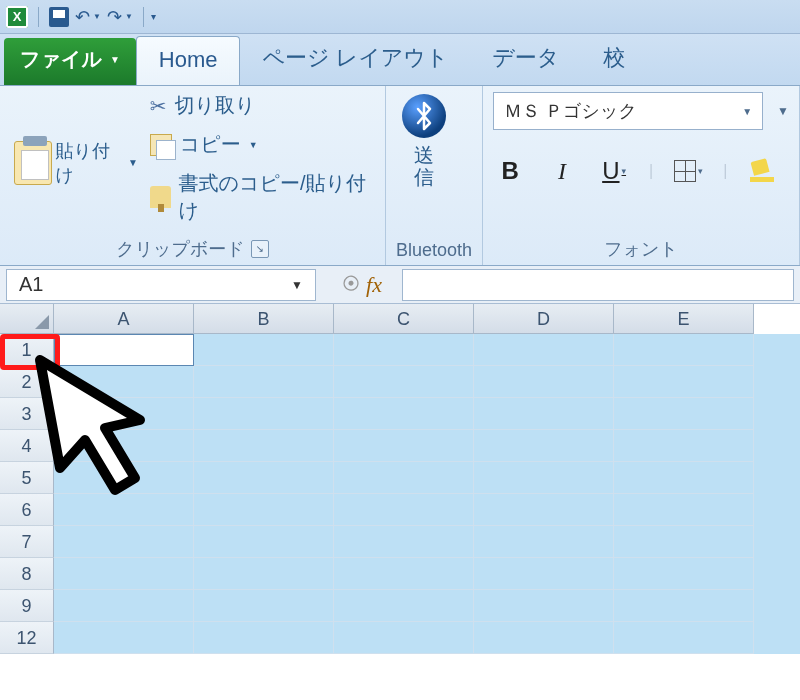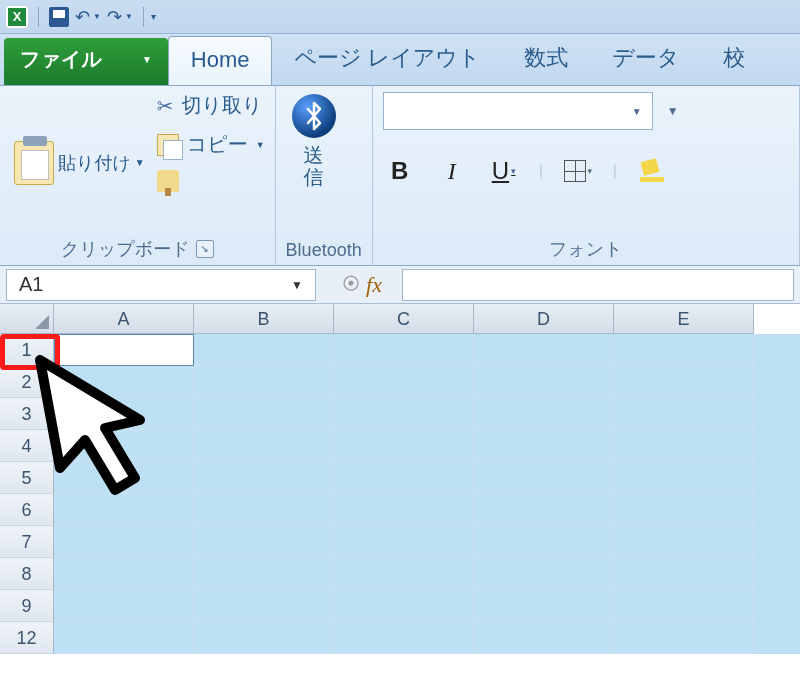--- a/index.html
+++ b/index.html
@@ -26,21 +26,20 @@
   .tabs {
     height: 52px;
     background: linear-gradient(#cfe1f4, #c2d9f0);
     display:flex; align-items:flex-end;
     border-bottom: 1px solid #8aa9c8;
   }
   .tab {
     padding: 10px 22px 12px;
     font-size: 22px; color:#2b5d8c;
     cursor:pointer;
-    gap:32px;
   }
   .tab.file {
     background: linear-gradient(#2f9e3a, #1c7a2b);
     color:#fff; font-size:20px; font-weight:bold;
     border-radius: 4px 4px 0 0;
     margin-left:4px; padding:8px 16px 12px;
     display:flex; align-items:center;
   }
   .tab.file .arrow { margin-left:8px; font-size:10px; }
   .tab.active {
@@ -193,21 +192,20 @@
   <span class="dd" style="font-size:10px">▾</span>
 </div>
 
 <div class="tabs">
   <div class="tab file">
     <span>ファイル</span>
     <span class="arrow">▼</span>
   </div>
   <div class="tab active">Home</div>
   <div class="tab">ページ レイアウト</div>
-  <div class="tab">数式</div>
   <div class="tab">データ</div>
   <div class="tab">校</div>
 </div>
 
 <div class="ribbon">
 
   <div class="group">
     <div class="group-body">
       <div class="paste">
         <div class="ic"></div>
@@ -219,20 +217,21 @@
           <span class="scissors">✂</span>
           <span>切り取り</span>
         </div>
         <div class="row">
           <span class="copy-ic"></span>
           <span>コピー</span>
           <span class="dd" style="font-size:9px">▼</span>
         </div>
         <div class="row">
           <span class="fmt-ic"></span>
+          <span>書式のコピー/貼り付け</span>
         </div>
       </div>
     </div>
     <div class="group-title">
       <span>クリップボード</span>
       <span class="dlaunch">↘</span>
     </div>
   </div>
 
   <div class="group">
@@ -251,20 +250,21 @@
     </div>
     <div class="group-title">
       <span>Bluetooth</span>
     </div>
   </div>
 
   <div class="group font-group">
     <div class="group-body" style="flex-direction:column;">
       <div class="font-row">
         <div class="font-box">
+          <span>ＭＳ Ｐゴシック</span>
           <span class="dd3">▼</span>
         </div>
         <span class="dd3" style="font-size:12px;color:#4e6c8d">▼</span>
       </div>
       <div class="style-row">
         <div class="sbtn" style="font-weight:bold">B</div>
         <div class="sbtn" style="font-style:italic;font-family:serif">I</div>
         <div class="sbtn u">
           <span>U</span>
             <span class="dd3">▾</span>

